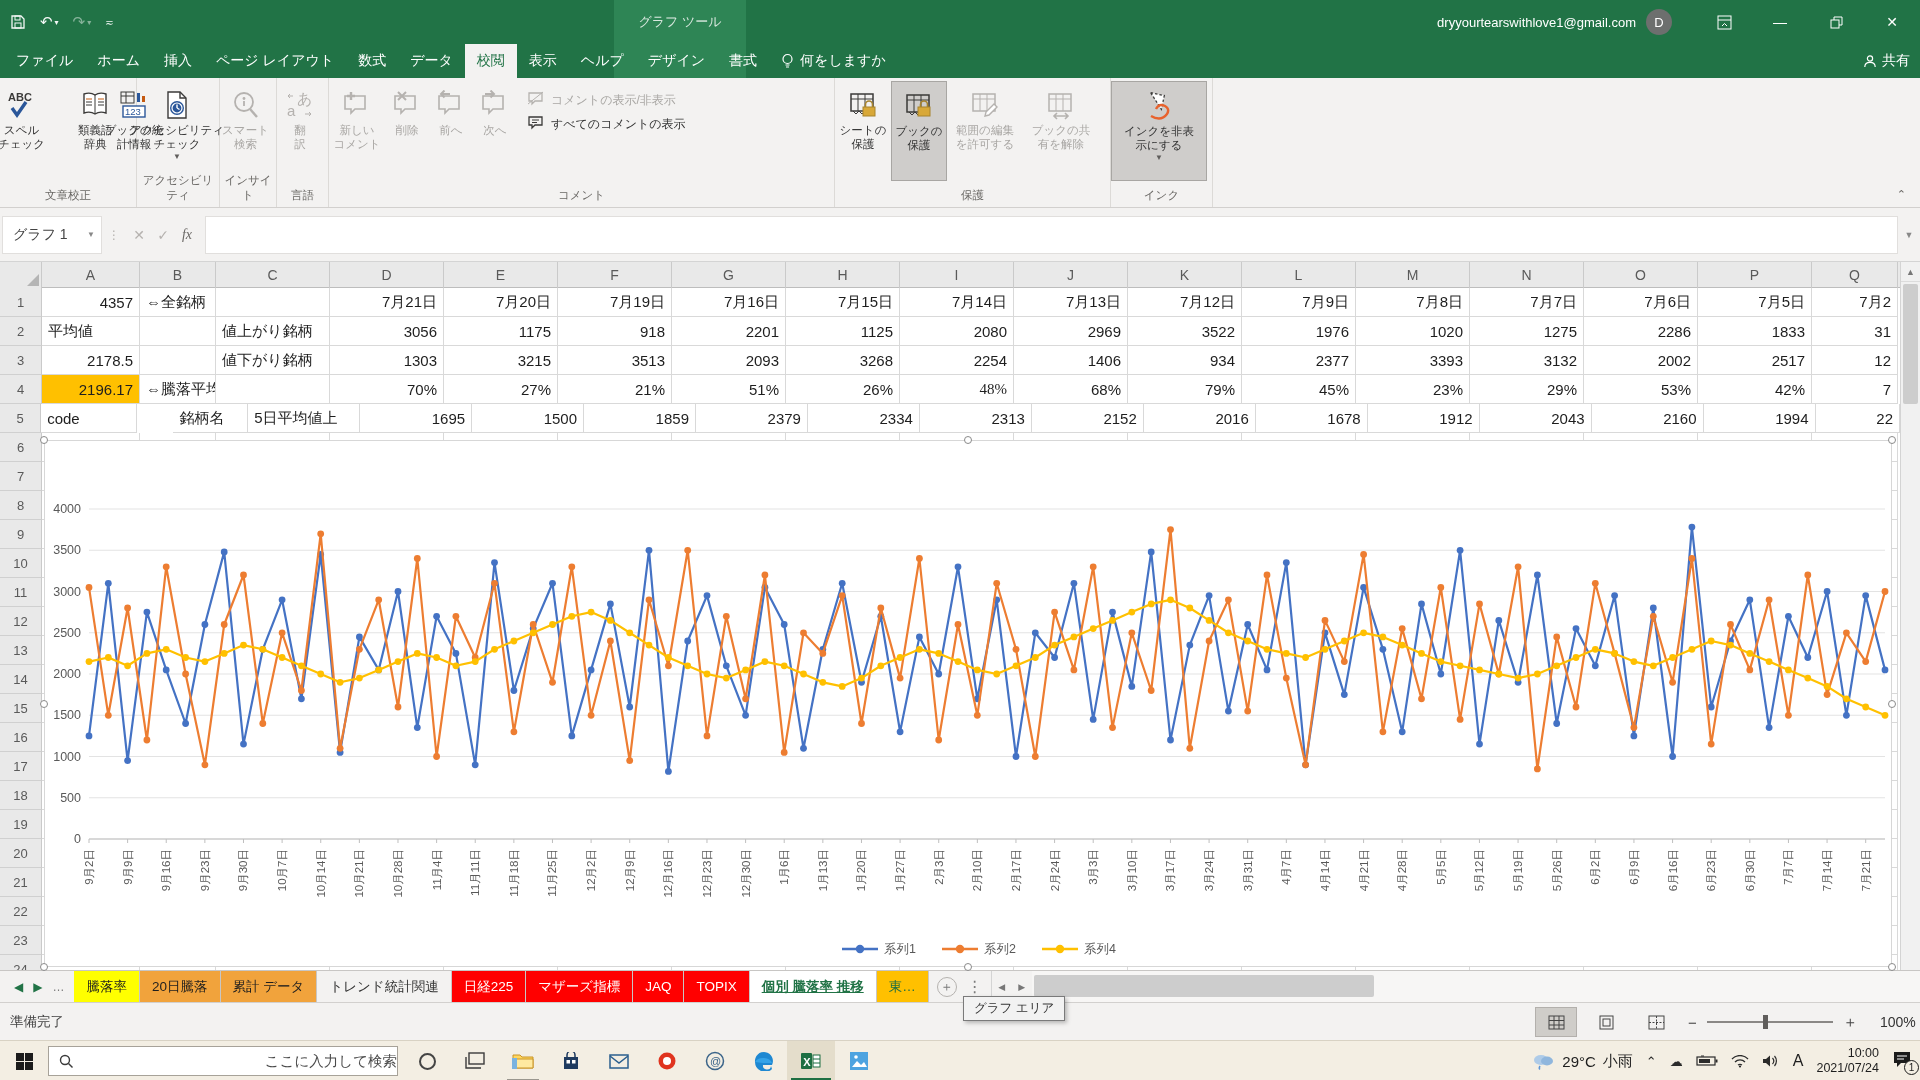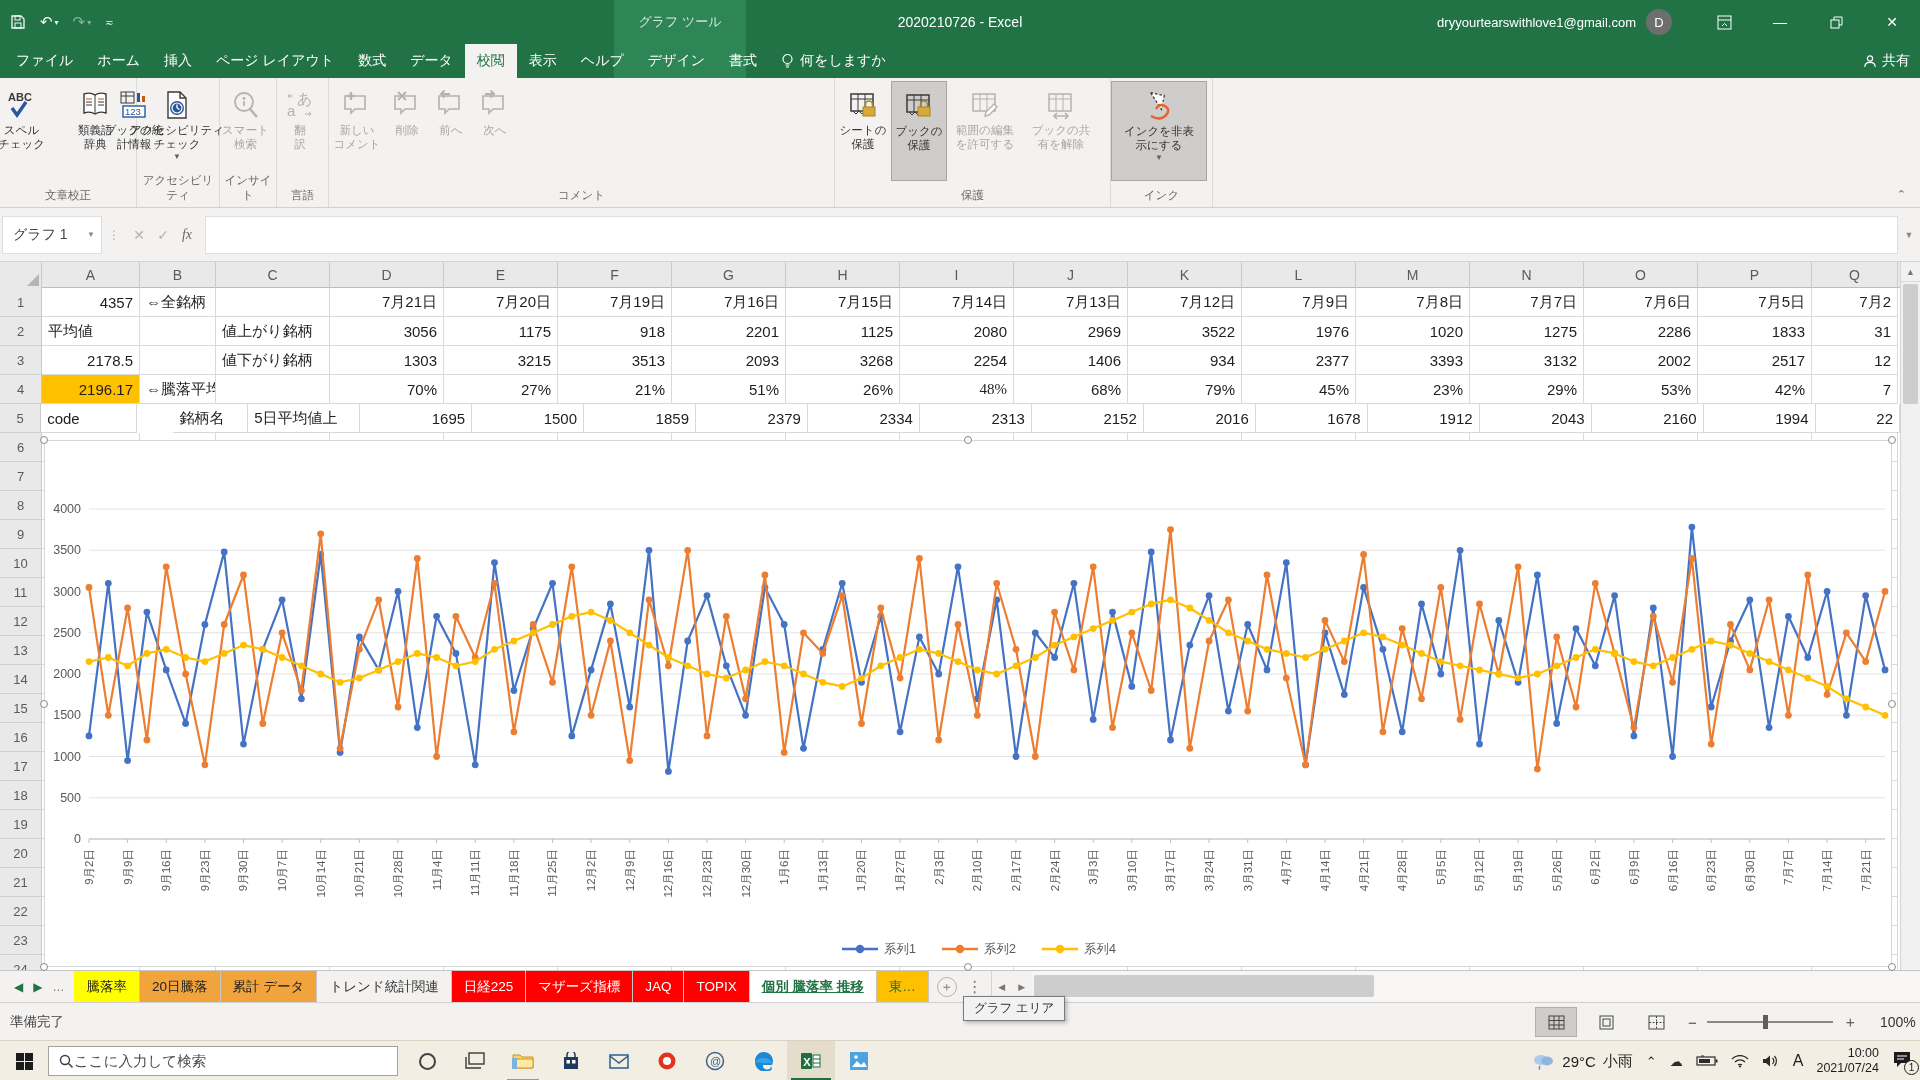--- a/index.html
+++ b/index.html
@@ -120,21 +120,21 @@
   .zthumb { position:absolute; left:56px; top:-6px; width:5px; height:14px; background:#605e5c; }
   .zoomlabel { font-size:14px; color:#333; width:48px; text-align:right; }
 
   
   .taskbar { position:absolute; left:0; top:1040px; width:1920px; height:40px; background:#f3eee3;
     border-top:1px solid #d8d2c4; }
   .startbtn { position:absolute; left:0; top:0; width:48px; height:40px; display:flex; align-items:center; justify-content:center; }
   .winlogo { display:grid; grid-template-columns:8px 8px; grid-template-rows:8px 8px; gap:1px; }
   .winlogo div { background:#1b1b1b; }
   .searchbox { position:absolute; left:48px; top:5px; width:350px; height:30px; background:#fff;
-    border:1px solid #a7a299; display:flex; align-items:center; padding-left:10px; }
+    border:1px solid #a7a299; display:flex; align-items:center; gap:10px; padding-left:10px;justify-content:space-between; }
   .searchbox span { font-size:14.5px; color:#4a4a4a; }
   .tbapps { position:absolute; left:403px; top:0; height:40px; display:flex; }
   .tbapp { width:48px; height:40px; display:flex; align-items:center; justify-content:center; position:relative; }
   .tbapp.running:after { content:""; position:absolute; left:8px; bottom:0; width:32px; height:2px; background:#9a978f; }
   .tbapp.activeapp { background:#e4ddcb; }
   .tbapp.activeapp:after { content:""; position:absolute; left:4px; bottom:0; width:40px; height:3px; background:#1d6f42; }
   .tray { position:absolute; right:0; top:0; height:40px; display:flex; align-items:center; gap:13px; padding-right:8px; }
   .weather { display:flex; align-items:center; gap:7px; font-size:15px; color:#1e1e1e; }
   .trayglyph { font-size:13px; color:#2b2b2b; }
   .clock { text-align:right; font-size:12.5px; color:#1e1e1e; line-height:15px; }
@@ -151,21 +151,20 @@
             <path d="M2 2 h9 l3 3 v9 h-12 z" fill="none" stroke="#fff" stroke-width="1.3"></path>
             <rect x="5" y="9" width="6" height="5" fill="none" stroke="#fff"></rect>
             <rect x="5" y="2" width="5" height="4" fill="none" stroke="#fff"></rect>
           </svg>
       </span>
       <span class="qbtn">↶<span style="font-size:8px">▾</span></span>
       <span class="qbtn dim">↷<span style="font-size:8px">▾</span></span>
       <span class="qbtn" style="font-size:10px">≂</span>
     </div>
     <div class="ctxblock">グラフ ツール</div>
-    <div class="doctitle">2020210726  -  Excel</div>
     <div class="account">
       <span>dryyourtearswithlove1@gmail.com</span>
       <div class="avatar">D</div>
     </div>
     <div class="winbtns">
       <div class="winbtn">
         <svg width="15" height="15" viewBox="0 0 15 15">
             <rect x="1" y="1" width="13" height="13" fill="none" stroke="#fff"></rect>
             <line x1="1" y1="5" x2="14" y2="5" stroke="#fff"></line>
             <path d="M5 11 l2.5-2.5 2.5 2.5" fill="none" stroke="#fff"></path>
@@ -340,20 +339,37 @@
               <div class="blab">前へ</div>
             </div>
             <div class="bigbtn off" style="width: 44px;">
               <div class="bicon">
                 <svg width="30" height="30" viewBox="0 0 30 30">
                   <path d="M3 6 h20 v13 h-10 l-4 4 v-4 h-6 z" fill="none" stroke="#b5b2af" stroke-width="1.6"></path>
                   <path d="M5 4 h9 m-3.5-3.5 L14 4 l-3.5 3.5" fill="none" stroke="#b5b2af" stroke-width="2"></path>
                 </svg>
               </div>
               <div class="blab">次へ</div>
+            </div>
+            <div class="csmalls">
+              <div class="smallbtn off">
+                <span><svg width="18" height="15" viewBox="0 0 18 15">
+                    <path d="M2 2 h13 v8 h-7 l-3 3 v-3 h-3 z" fill="none" stroke="#b5b2af" stroke-width="1.3"></path>
+                    <line x1="1" y1="13" x2="16" y2="1" stroke="#b5b2af"></line>
+                  </svg></span>
+                <span>コメントの表示/非表示</span>
+              </div>
+              <div class="smallbtn">
+                <span><svg width="18" height="15" viewBox="0 0 18 15">
+                    <path d="M2 2 h13 v8 h-7 l-3 3 v-3 h-3 z" fill="none" stroke="#3b3a39" stroke-width="1.3"></path>
+                    <line x1="5" y1="5" x2="12" y2="5" stroke="#3b3a39"></line>
+                    <line x1="5" y1="7.5" x2="10" y2="7.5" stroke="#3b3a39"></line>
+                  </svg></span>
+                <span>すべてのコメントの表示</span>
+              </div>
             </div>
           </div>
           <div class="rglabel">コメント</div>
         </div>
         <div class="rgroup" style="width: 276px;">
           <div class="rbtns">
             <div class="bigbtn" style="width: 56px;">
               <div class="bicon">
                 <svg width="30" height="30" viewBox="0 0 30 30">
                   <rect x="3" y="4" width="22" height="17" fill="none" stroke="#3b3a39" stroke-width="1.5"></rect>

